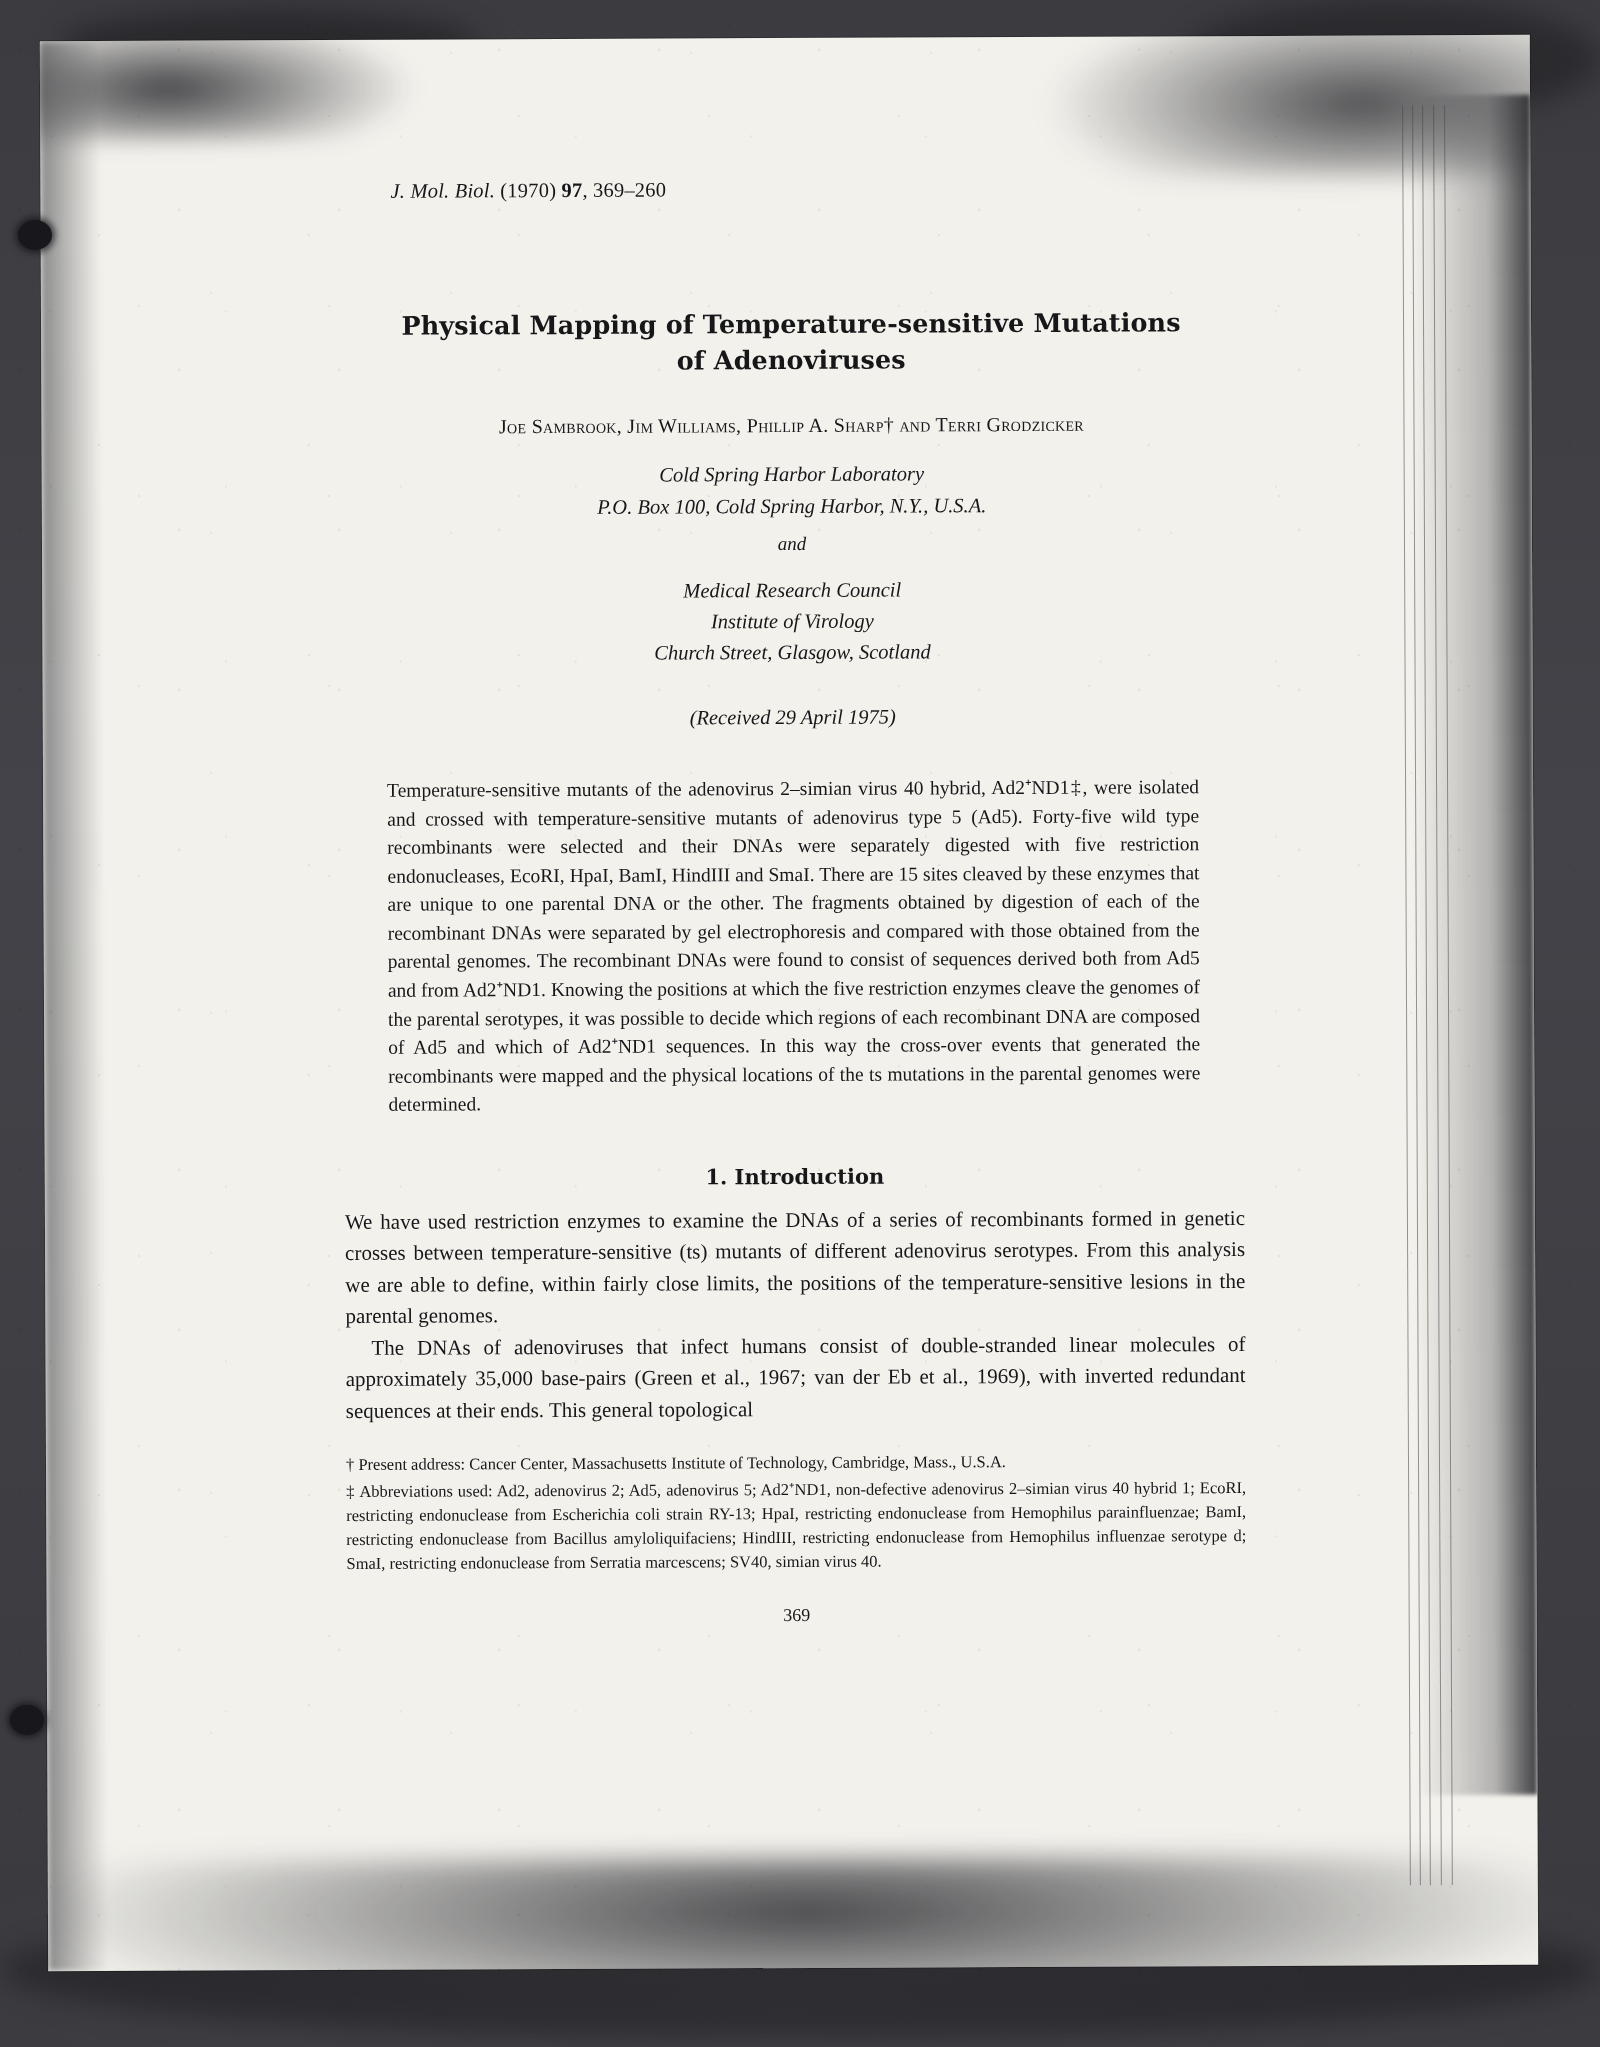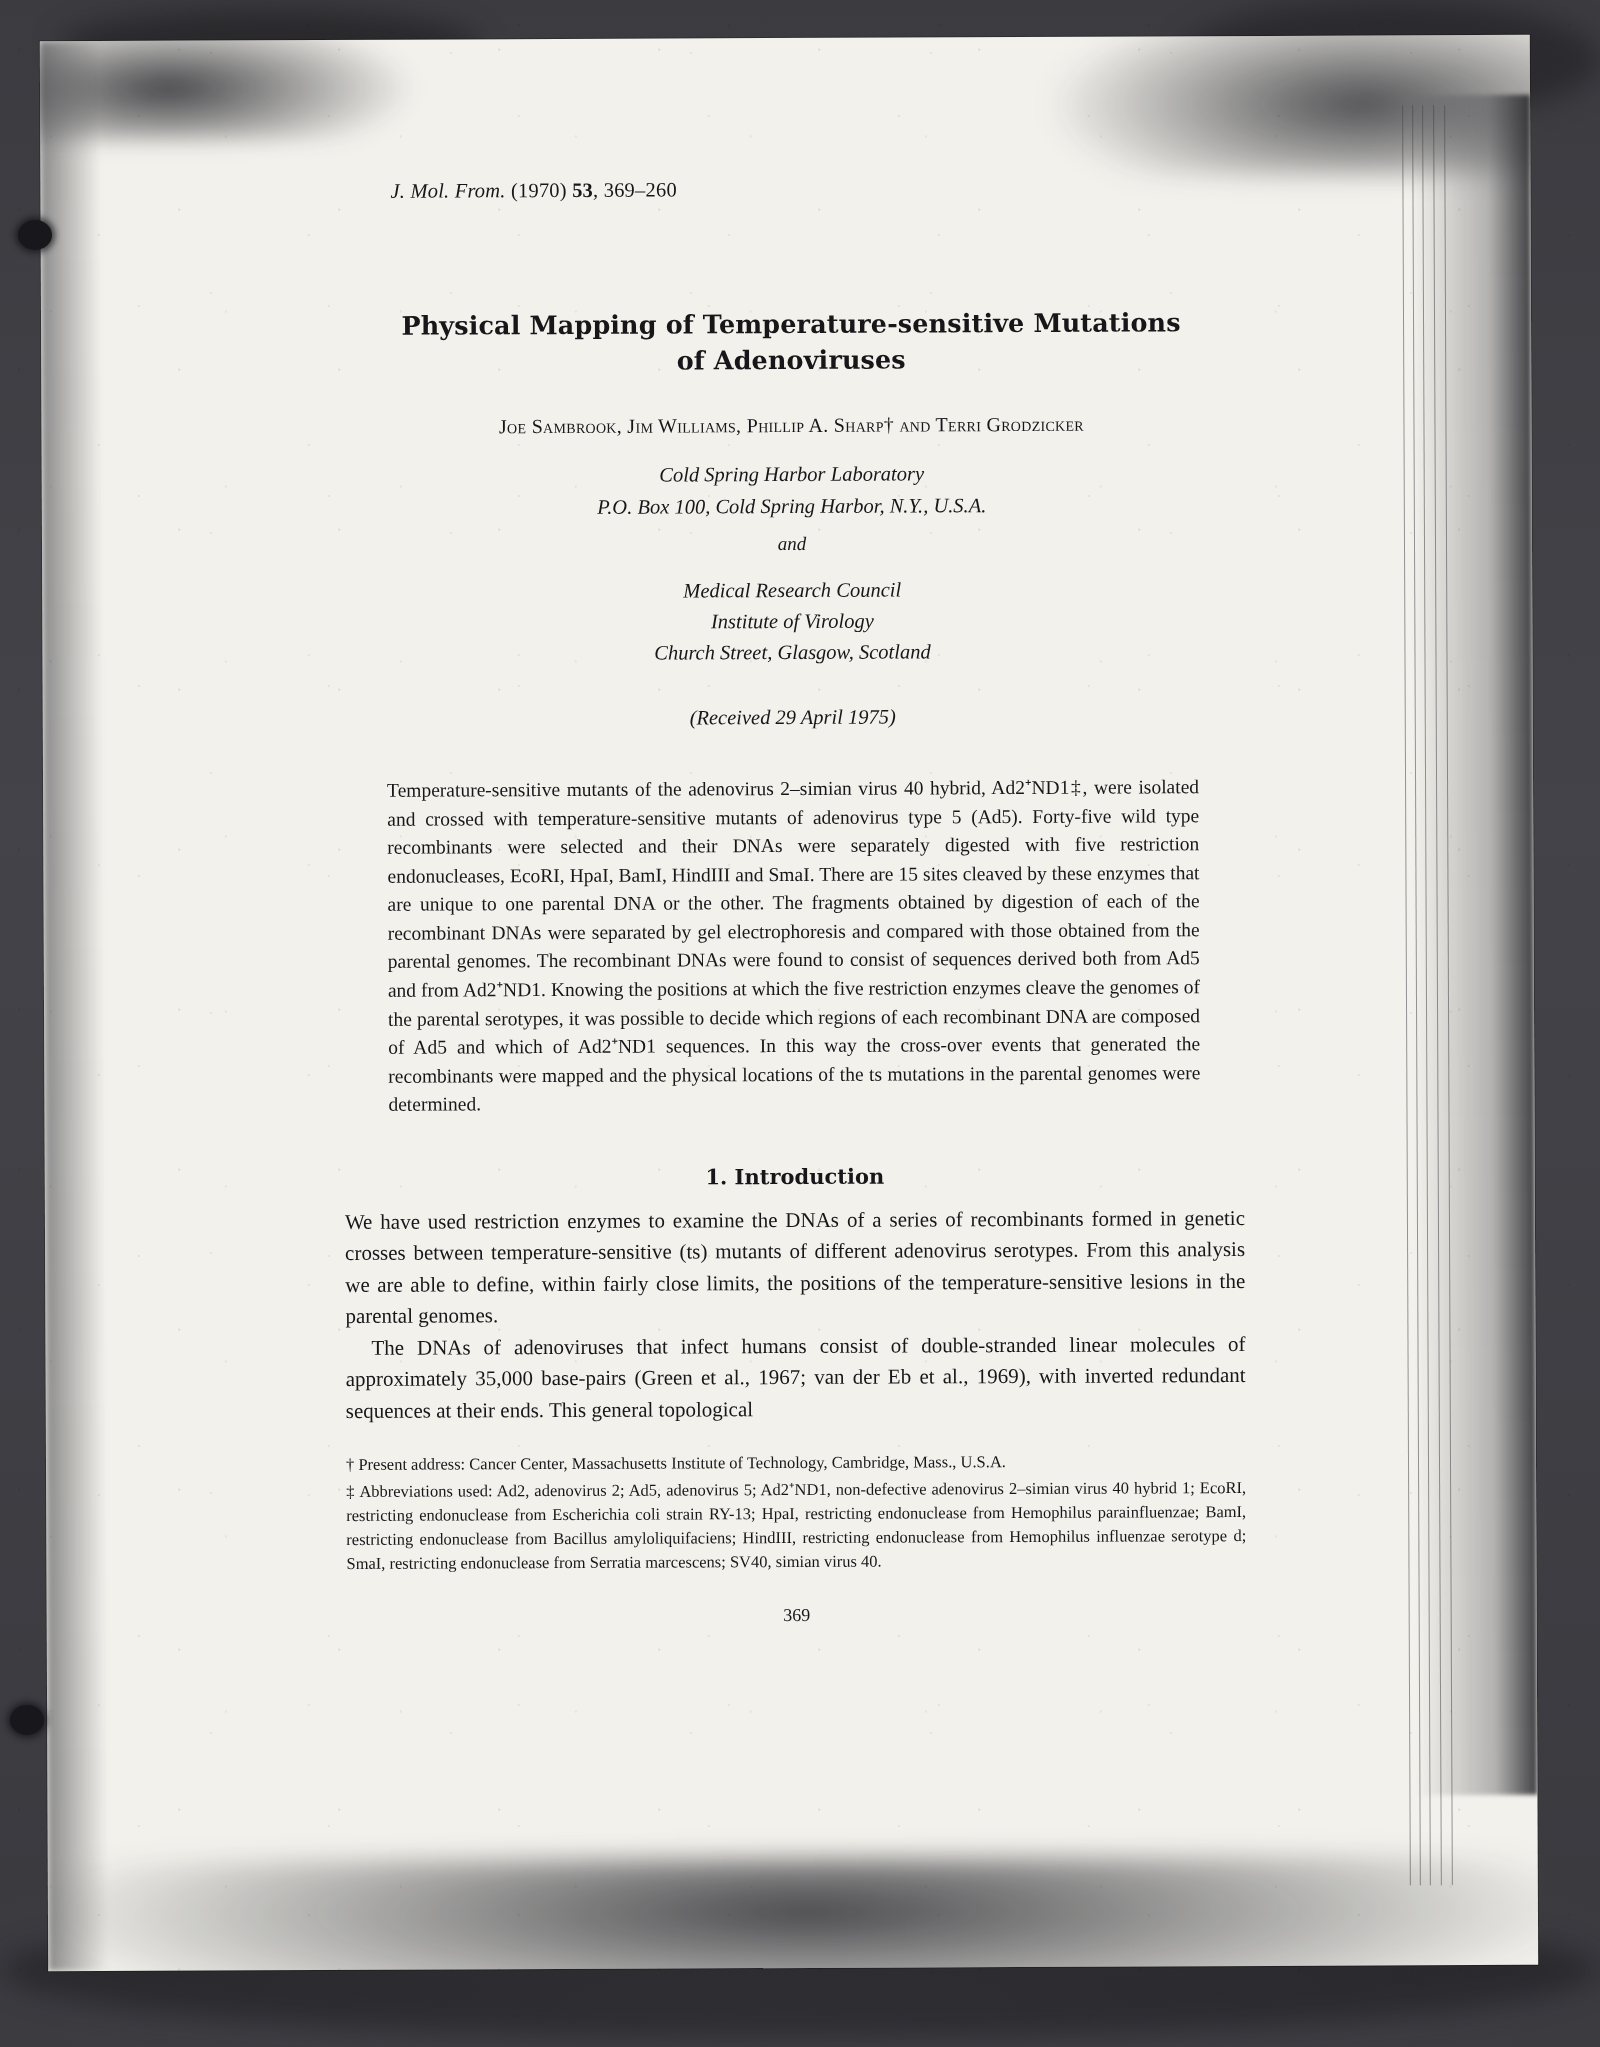--- a/index.html
+++ b/index.html
@@ -220,23 +220,23 @@
 
     <div class="page-edge" style="left:1362px;"></div>
     <div class="page-edge" style="left:1372px;"></div>
     <div class="page-edge" style="left:1382px;"></div>
     <div class="page-edge" style="left:1393px;"></div>
     <div class="page-edge" style="left:1404px;"></div>
 
     <div id="article">
 
       <div class="journal-ref">
-        <span class="ital">J. Mol. From.</span>
+        <span class="ital">J. Mol. Biol.</span>
         <span>(1970)</span>
-        <span class="bold">53</span><span>, 369–260</span>
+        <span class="bold">97</span><span>, 369–260</span>
       </div>
 
       <h1 class="title">Physical Mapping of Temperature-sensitive Mutations of Adenoviruses</h1>
 
       <div class="authors">Joe Sambrook, Jim Williams, Phillip A. Sharp† and Terri Grodzicker</div>
 
       <div class="affil">
         <div>Cold Spring Harbor Laboratory</div>
         <div>P.O. Box 100, Cold Spring Harbor, N.Y., U.S.A.</div>
         <div class="and">and</div>

